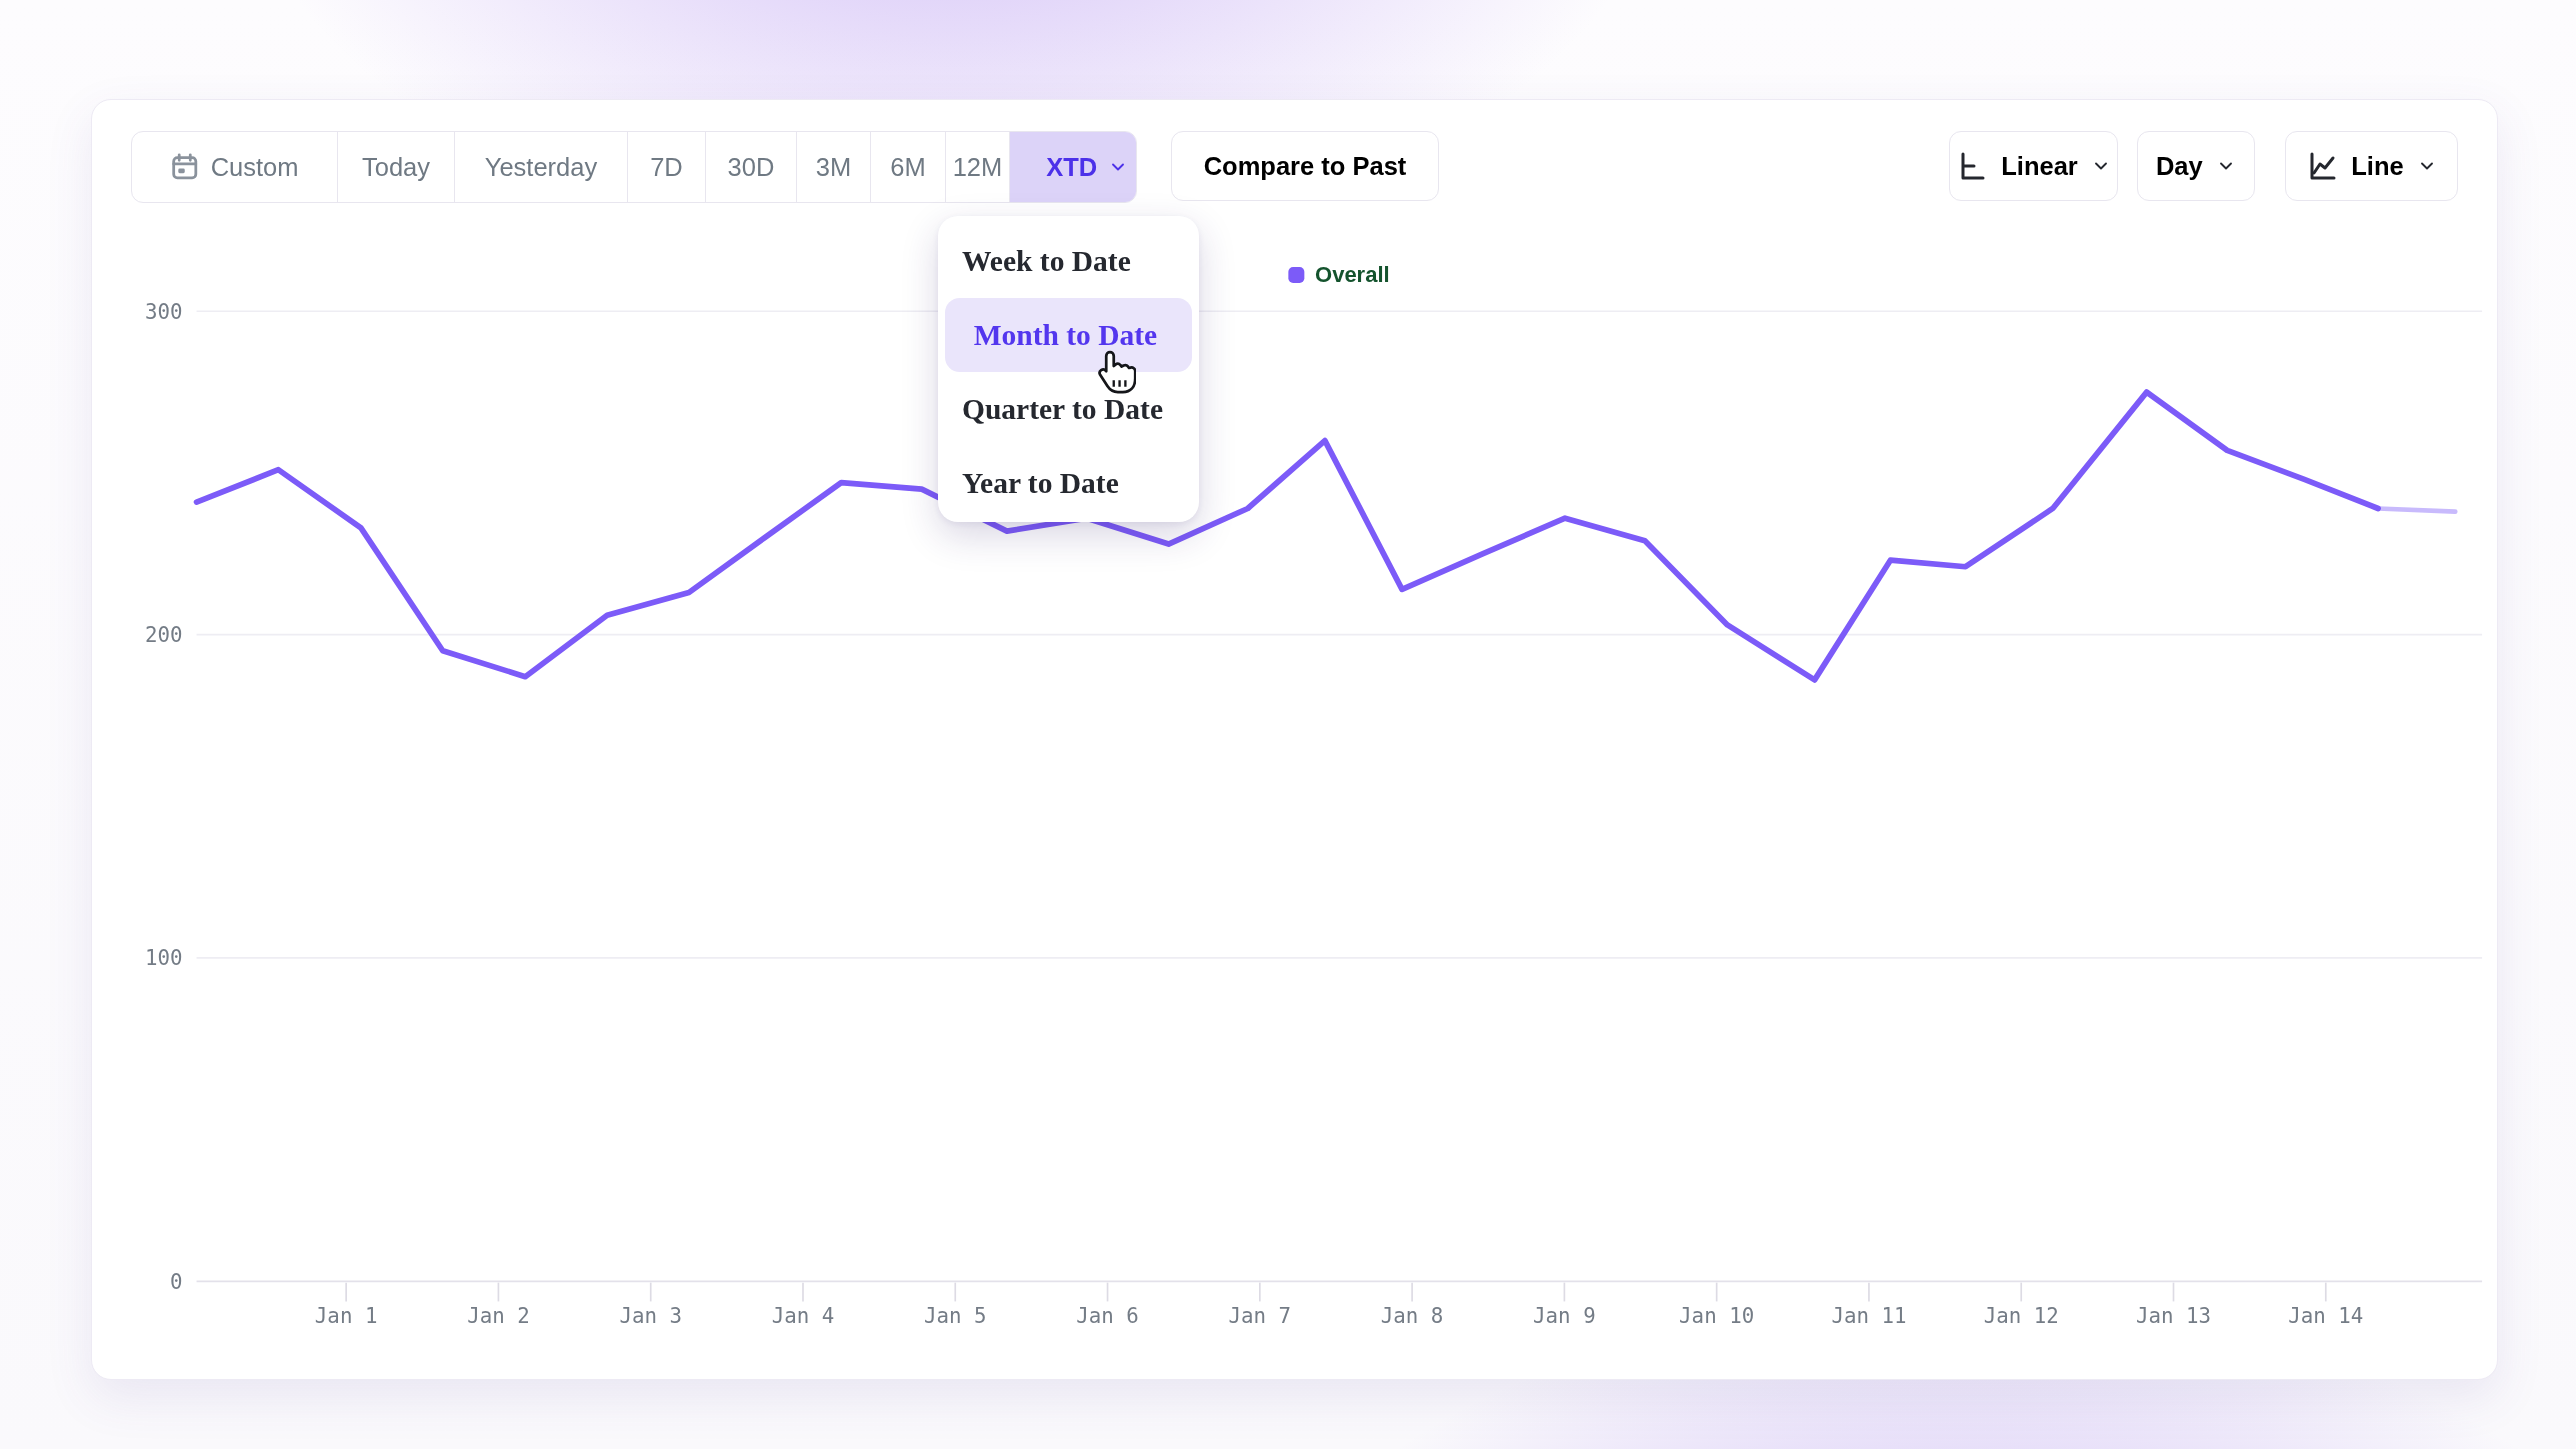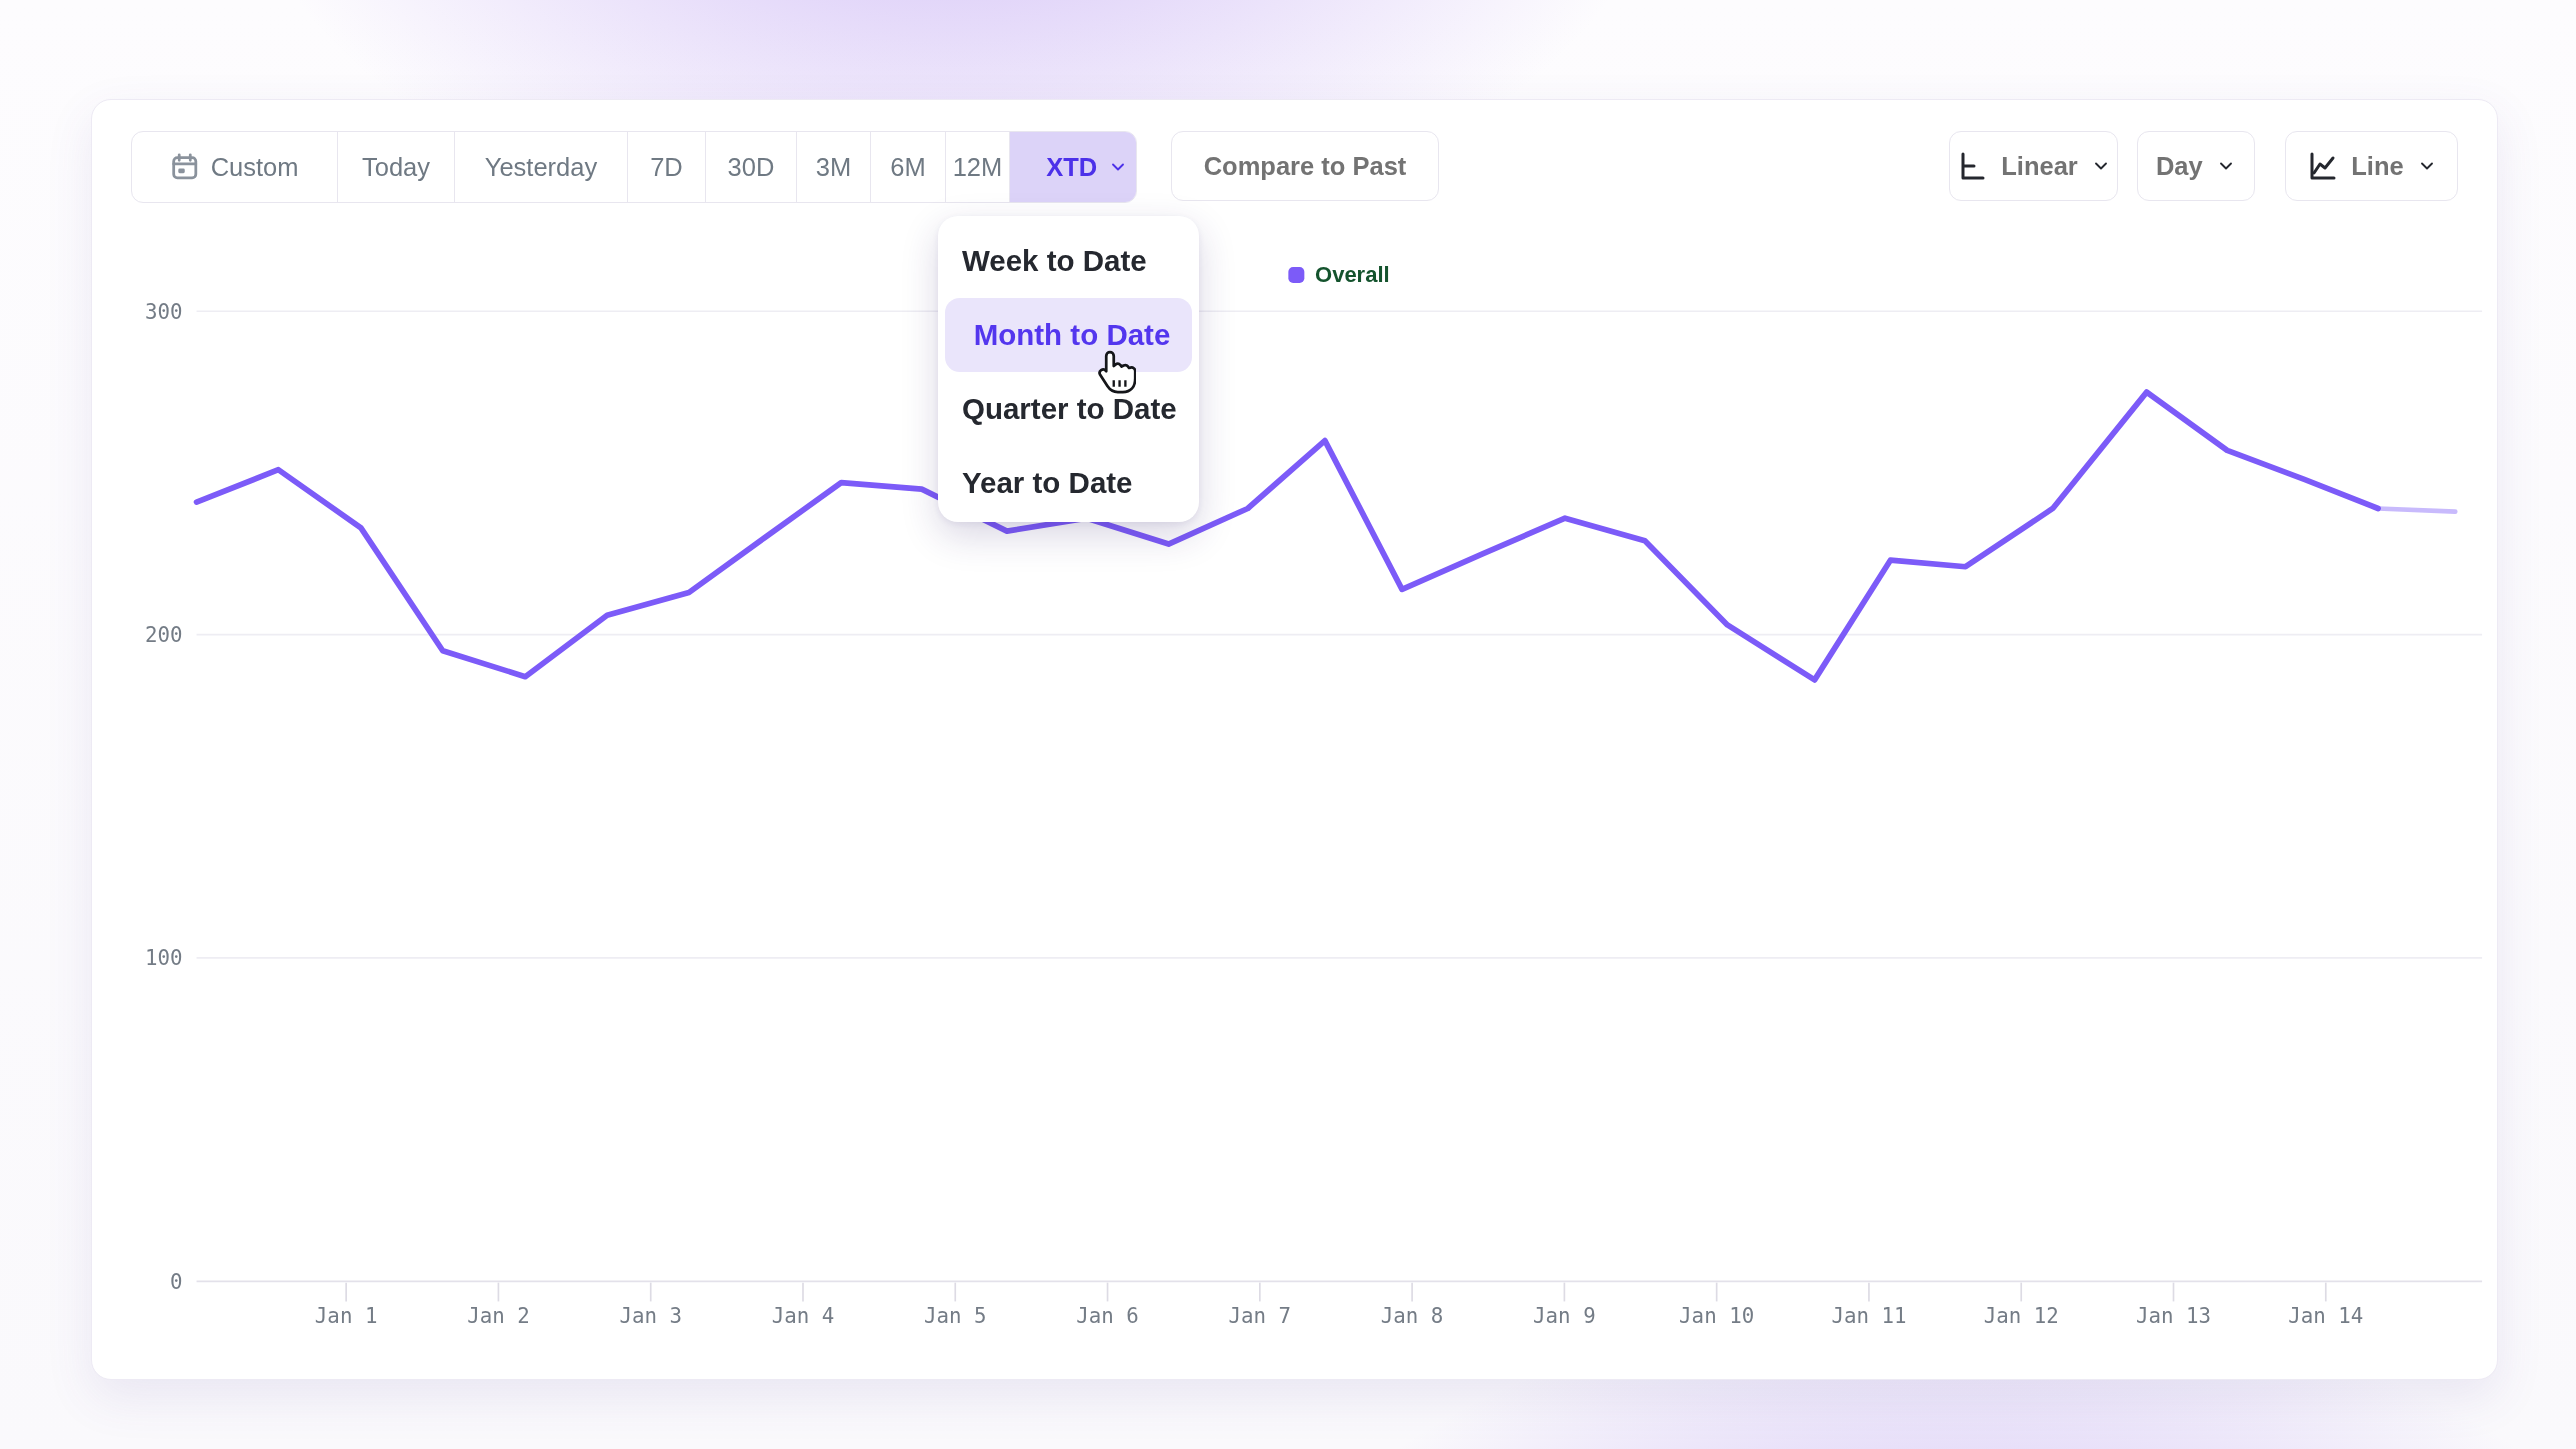--- a/index.html
+++ b/index.html
@@ -28,41 +28,41 @@
     border-left:1.3px solid #e8e6ef;white-space:nowrap;
   }
   .seg:first-child{border-left:none;}
   .seg.selected{background:#dcd3f8;color:#4c31e9;font-weight:700;padding-left:28px;}
   .seg .cal{width:29.5px;height:29.5px;flex:0 0 auto;}
   .chev{width:20px;height:20px;flex:0 0 auto;}
   .btn{
     position:absolute;top:131px;height:70px;box-sizing:border-box;
     background:#fff;border:1.3px solid #e8e6ef;border-radius:12px;
     display:flex;align-items:center;justify-content:center;gap:13.4px;
-    font-size:25.5px;font-weight:600;color:#737373;cursor:pointer;z-index:4;white-space:nowrap;
+    font-size:25.5px;font-weight:600;color:#000000;cursor:pointer;z-index:4;white-space:nowrap;
   }
   .btn .bicon{width:32px;height:32px;flex:0 0 auto;}
   
   svg.chart{position:absolute;left:0;top:0;z-index:1;}
   .legend{
     position:absolute;left:1339px;top:262px;transform:translateX(-50%);
     display:flex;align-items:center;gap:10.7px;z-index:2;
   }
   .legend .swatch{width:16px;height:16px;border-radius:4.7px;}
   .legend .lbl{font-size:22px;font-weight:600;color:#14532d;}
   
   .menu{
     position:absolute;left:938px;top:216px;width:261px;height:306px;box-sizing:border-box;
     background:#fff;border-radius:20px;padding-top:8px;
     box-shadow:0 13.4px 37px rgba(48,34,108,.18),0 2px 6.7px rgba(48,34,108,.07);
     z-index:6;
   }
   .menu-item{
     height:74px;display:flex;align-items:center;box-sizing:border-box;
-    padding-left:24px;font-size:29.5px;font-weight:600;color:#25282f;cursor:pointer;
+    padding-left:24px;font-size:29.5px;font-weight:600;color:#25282f;cursor:pointer;font-family:Liberation Serif, serif;
   }
   .menu-item.highlighted{
     background:#eae5fb;color:#5336ee;border-radius:14.8px;margin:0 6.7px;
     padding-left:29px;
   }
   .cursor{position:absolute;left:1092px;top:349px;width:44px;height:47px;z-index:7;}
 </style>
 </head>
 <body>
 

